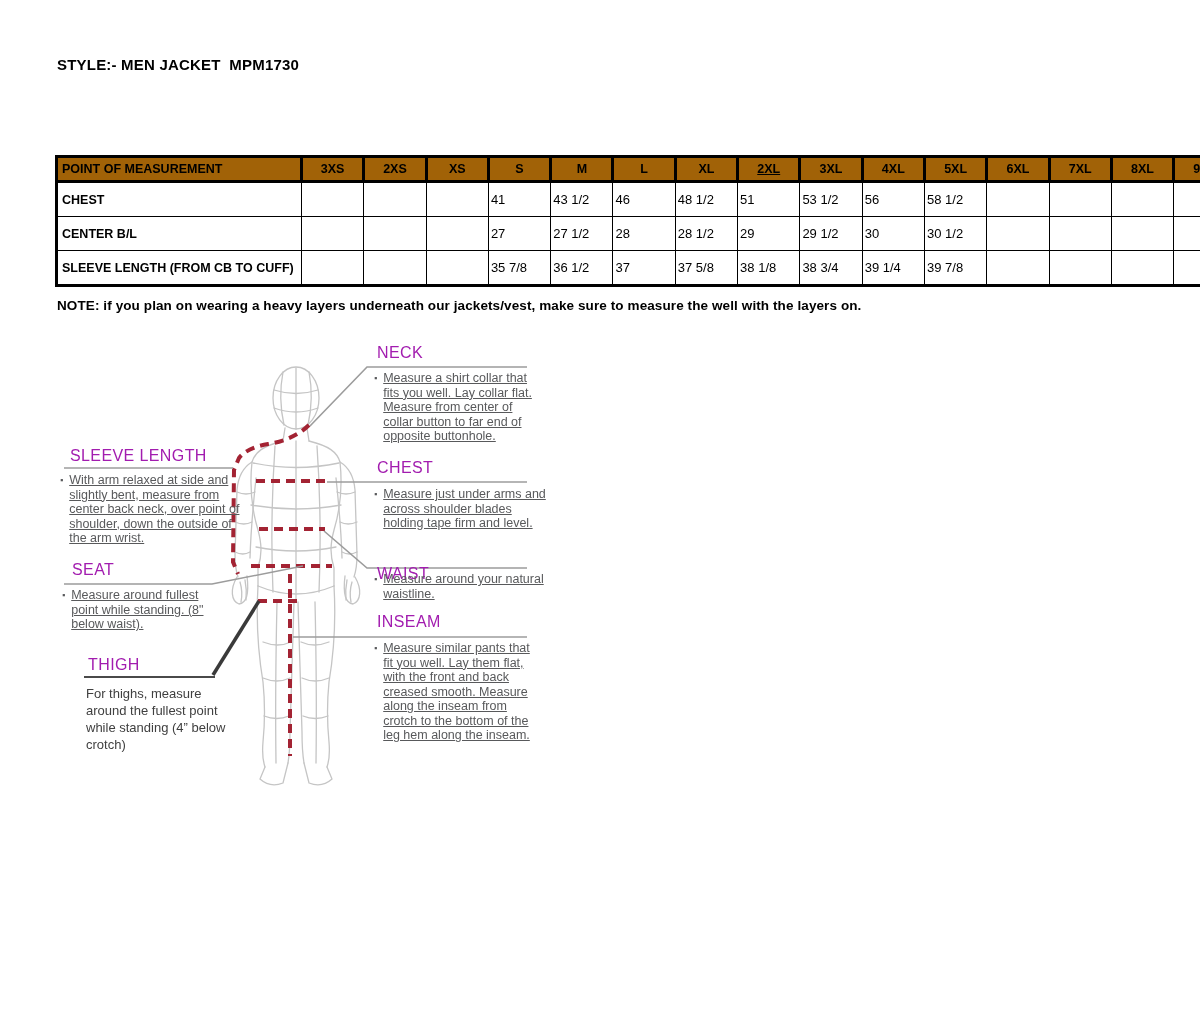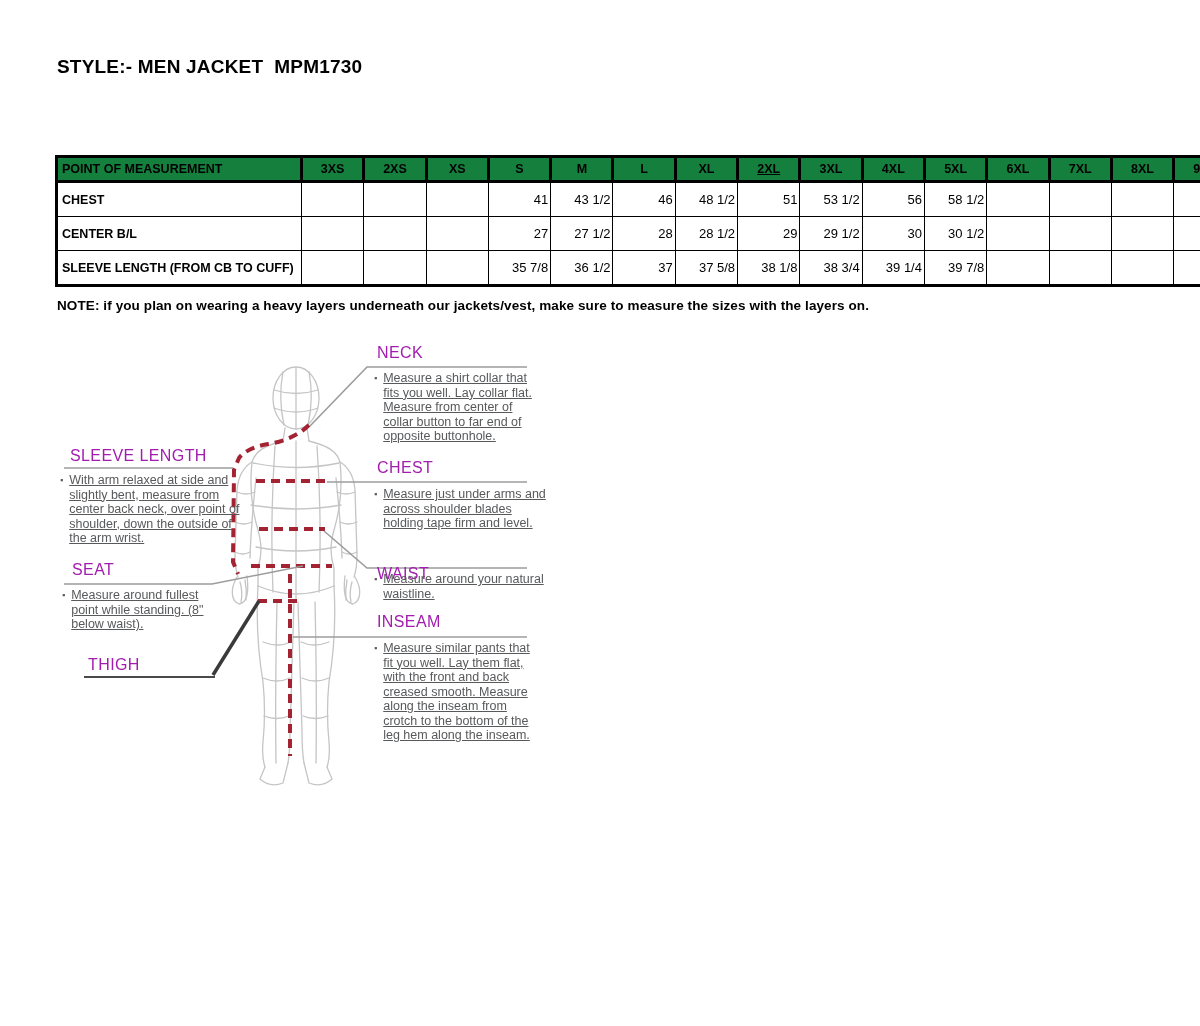--- a/index.html
+++ b/index.html
@@ -1,35 +1,35 @@
 <!DOCTYPE html>
 <html><head>
 <meta charset="utf-8">
 <style>
   html,body{margin:0;padding:0;background:#ffffff;}
   .page{
     position:relative;width:1200px;height:1026px;background:#ffffff;
     font-family:"Liberation Sans",sans-serif;color:#000;overflow:hidden;
   }
   .doc-title{
-    position:absolute;left:57px;top:56px;font-size:19px;font-weight:bold;
+    position:absolute;left:57px;top:56px;font-size:15px;font-weight:bold;
     white-space:pre-wrap;letter-spacing:.2px;
   }
   
   .size-table{
     position:absolute;left:55px;top:155px;border-collapse:collapse;
     table-layout:fixed;width:1088px;
   }
   .size-table th{
     border:3px solid #000;font-size:12.5px;font-weight:bold;height:22px;
-    padding:0 3px;text-align:center;background:#15803d;
+    padding:0 3px;text-align:center;background:#a16207;
   }
   .size-table th.pom{text-align:left;padding-left:4px;}
   .size-table td{
-    border:1.5px solid #000;font-size:13px;height:33px;text-align:right;
+    border:1.5px solid #000;font-size:13px;height:33px;text-align:left;
     padding:0 2px;background:#fff;
   }
   .size-table td.pom{font-weight:bold;text-align:left;padding-left:4px;font-size:12.5px;}
   .size-table{border:3px solid #000;}
   .note-line{
     position:absolute;left:57px;top:298px;font-size:13.5px;font-weight:bold;
     letter-spacing:.1px;
   }
   
   .diagram-svg{position:absolute;left:0;top:0;width:1200px;height:1026px;pointer-events:none;}
@@ -129,21 +129,21 @@
           <td>39 7/8</td>
           <td></td>
           <td></td>
           <td></td>
           <td></td>
           <td></td>
         </tr>
       </tbody>
   </table>
 
-  <div class="note-line">NOTE: if you plan on wearing a heavy layers underneath our jackets/vest, make sure to measure the sizes with the layers on.</div>
+  <div class="note-line">NOTE: if you plan on wearing a heavy layers underneath our jackets/vest, make sure to measure the well with the layers on.</div>
 
   <svg class="diagram-svg" viewBox="0 0 1200 1026" xmlns="http://www.w3.org/2000/svg">
     <g stroke="#c5c5c5" stroke-width="1.3" fill="none" stroke-linecap="round">
 
       <ellipse cx="296" cy="398" rx="23" ry="31"></ellipse>
       <path d="M296 368 V429"></path>
       <path d="M283 372 Q278 398 284 425"></path>
       <path d="M309 372 Q314 398 308 425"></path>
       <path d="M274 390 Q296 397 318 390"></path>
       <path d="M274 408 Q296 416 318 408"></path>
@@ -241,20 +241,21 @@
     <span class="ptext">Measure around fullest point while standing. (8" below waist).</span>
   </div>
 
   <div class="guide-title" style="left:377px;top:545px;margin-top:20px;">WAIST</div>
   <div class="guide-para" style="left:374px;top:572px;width:170px;">
     <span class="bullet">▪</span>
     <span class="ptext">Measure around your natural waistline.</span>
   </div>
 
   <div class="guide-title" style="left:88px;top:656px;">THIGH</div>
+  <div class="thigh-para" style="left:86px;top:685px;width:158px;">For thighs, measure around the fullest point while standing (4” below crotch)</div>
 
   <div class="guide-title" style="left:377px;top:613px;">INSEAM</div>
   <div class="guide-para" style="left:374px;top:641px;width:166px;">
     <span class="bullet">▪</span>
     <span class="ptext">Measure similar pants that fit you well. Lay them flat, with the front and back creased smooth. Measure along the inseam from crotch to the bottom of the leg hem along the inseam.</span>
   </div>
 
 </div>
 
 </body></html>

